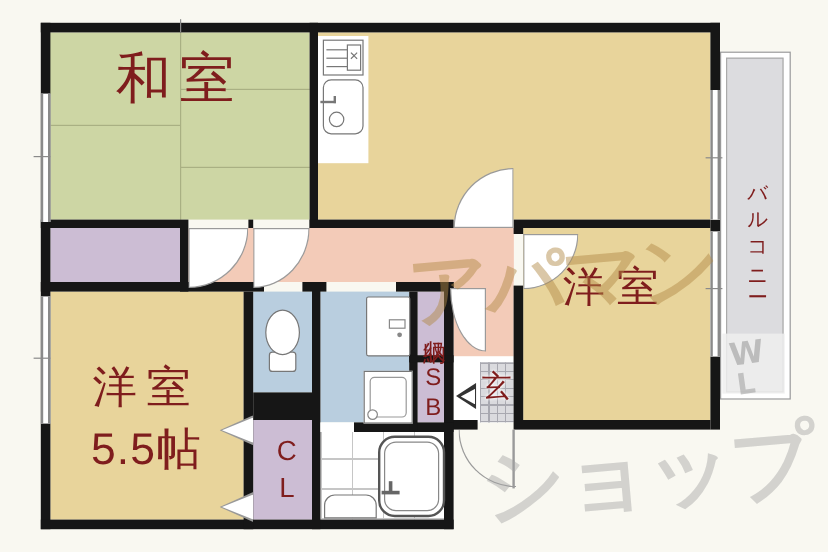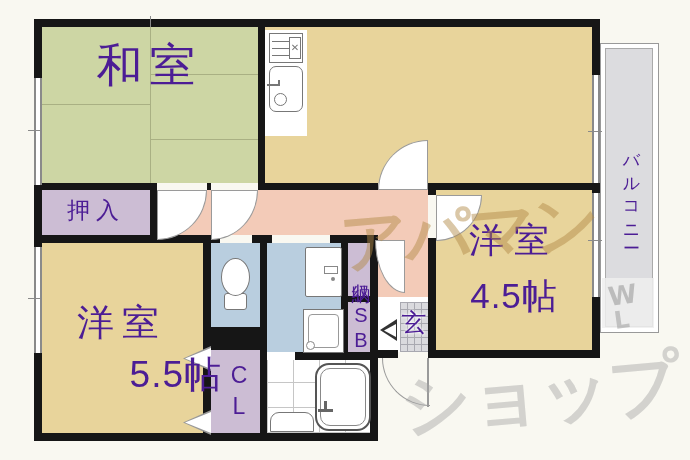--- a/index.html
+++ b/index.html
@@ -1,20 +1,20 @@
 <!DOCTYPE html>
 <html><head>
 <meta charset="utf-8">
 <style>
   html,body{margin:0;padding:0;}
   body{background:#f7f6ef;font-family:"Liberation Sans","DejaVu Sans",sans-serif;}
   #plan{position:relative;width:690px;height:460px;background:#f9f8f1;overflow:hidden;}
   .wall{position:absolute;background:#161616;}
   .room{position:absolute;}
-  .lbl{position:absolute;color:#4c1d95;text-align:center;white-space:nowrap;line-height:1.0;}
+  .lbl{position:absolute;color:#7f1d1d;text-align:center;white-space:nowrap;line-height:1.0;}
   .vtext{writing-mode:vertical-rl;text-orientation:upright;}
   .win{position:absolute;background:#ffffff;border-left:2px solid #8a8a8a;border-right:2px solid #8a8a8a;box-sizing:border-box;}
   .door{position:absolute;background:#ffffff;border:1px solid #9a9a9a;box-sizing:border-box;}
   .fix{position:absolute;background:#fff;border:1.5px solid #777;box-sizing:border-box;}
   .line{position:absolute;background:#a9b083;}
   .tick{position:absolute;background:#8a8a8a;}
   .tile-bath{background-color:#fff;background-image:
      repeating-linear-gradient(0deg,#c6c6c6 0 1px,transparent 1px 25px),
      repeating-linear-gradient(90deg,#c6c6c6 0 1px,transparent 1px 26px);}
   .tile-genkan{background-color:#dadade;background-image:
@@ -137,26 +137,24 @@
   <div class="tick" style="left:28px;top:130px;width:14px;height:1px;"></div>
   <div class="tick" style="left:28px;top:298px;width:14px;height:1px;"></div>
   <div class="tick" style="left:588px;top:131px;width:14px;height:1px;"></div>
   <div class="tick" style="left:588px;top:240px;width:14px;height:1px;"></div>
   <div class="tick" style="left:150px;top:16px;width:1px;height:11px;"></div>
 
   <div class="lbl" style="left:41px;top:42px;width:217px;font-size:46px;letter-spacing:7px;">和室</div>
 
 
   <div class="lbl" style="left:32px;top:304px;width:180px;font-size:37px;letter-spacing:8px;">洋室</div>
-  <div class="lbl" style="left:22px;top:356px;width:200px;font-size:37px;letter-spacing:1px;text-align:right;">5.5帖</div>
+  <div class="lbl" style="left:22px;top:356px;width:200px;font-size:37px;letter-spacing:1px;">5.5帖</div>
 
   <div class="lbl" style="left:436px;top:222px;width:156px;font-size:35px;letter-spacing:10px;">洋室</div>
-  <div class="lbl" style="left:430px;top:278px;width:168px;font-size:35px;letter-spacing:1px;">4.5帖</div>
 
-  <div class="lbl" style="left:42px;top:199px;width:108px;font-size:23px;letter-spacing:6px;">押入</div>
 
   <div class="lbl vtext" style="left:222px;top:356px;width:28px;height:74px;font-size:23px;letter-spacing:5px;">CL</div>
 
   <div class="lbl vtext" style="left:347px;top:246px;width:24px;height:48px;font-size:19px;letter-spacing:2px;">収納</div>
 
   <div class="lbl vtext" style="left:347px;top:304px;width:24px;height:46px;font-size:20px;letter-spacing:3px;">SB</div>
 
   <div class="lbl" style="left:398px;top:310px;width:32px;font-size:25px;text-shadow:0 0 3px #fff,0 0 3px #fff;">玄</div>
 
   <div class="lbl vtext" style="left:618px;top:112px;width:22px;height:160px;font-size:17px;letter-spacing:5px;">バルコニー</div>

